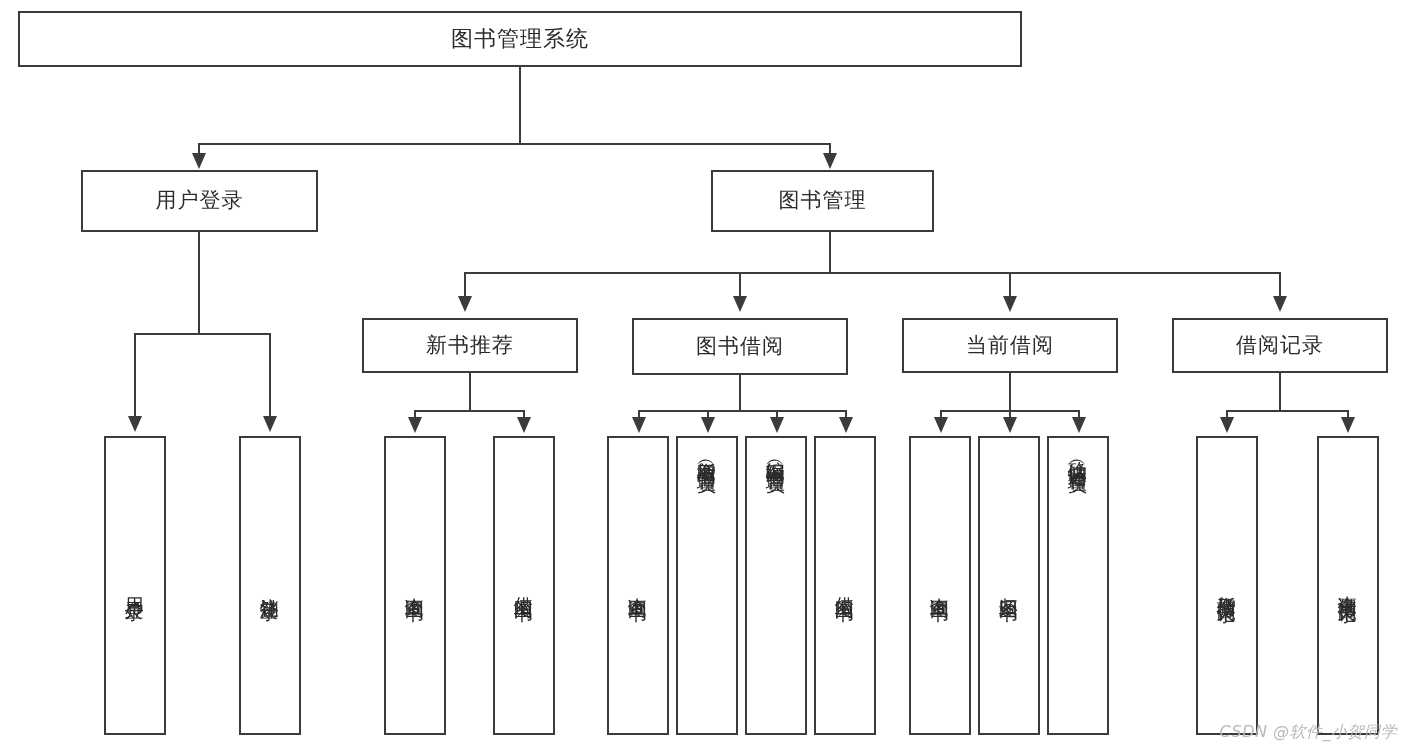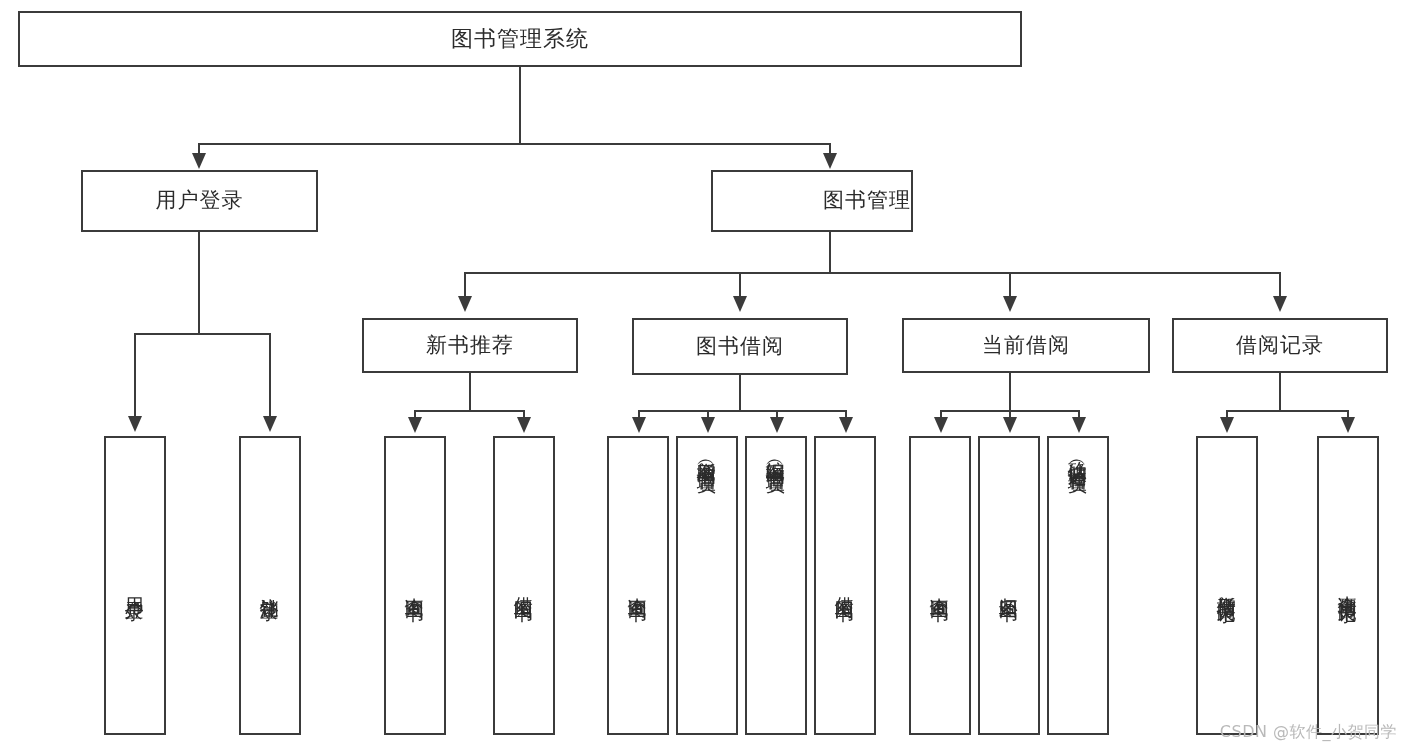--- a/index.html
+++ b/index.html
@@ -58,20 +58,21 @@
     border-top:16px solid #3b3b3b;
   }
   .watermark{
     position:absolute;
     right:8px;
     bottom:4px;
     font-size:16px;
     color:#b9b9b9;
     letter-spacing:0.5px;
     white-space:nowrap;
+    font-style:italic;
   }
 </style>
 </head>
 <body>
 
 <div id="canvas">
 
   <div class="node horiz root" style="left:18px;top:11px;width:1004px;height:56px;">
     <span class="lbl">图书管理系统</span>
   </div>
@@ -83,21 +84,21 @@
   <div class="vline" style="left:198px;top:143px;height:12px;"></div>
   <div class="arrow" style="left:192px;top:153px;"></div>
 
   <div class="vline" style="left:829px;top:143px;height:12px;"></div>
   <div class="arrow" style="left:823px;top:153px;"></div>
 
   <div class="node horiz" style="left:81px;top:170px;width:237px;height:62px;">
     <span class="lbl">用户登录</span>
   </div>
 
-  <div class="node horiz" style="left:711px;top:170px;width:202px;height:62px;justify-content:flex-end;">
+  <div class="node horiz" style="left:711px;top:170px;width:223px;height:62px;">
     <span class="lbl">图书管理</span>
   </div>
 
   <div class="vline" style="left:198px;top:232px;height:101px;"></div>
   <div class="hline" style="left:134px;top:333px;width:137px;"></div>
   <div class="vline" style="left:134px;top:333px;height:85px;"></div>
   <div class="arrow" style="left:128px;top:416px;"></div>
   <div class="vline" style="left:269px;top:333px;height:85px;"></div>
   <div class="arrow" style="left:263px;top:416px;"></div>
 
@@ -113,21 +114,21 @@
   <div class="arrow" style="left:1273px;top:296px;"></div>
 
   <div class="node horiz" style="left:362px;top:318px;width:216px;height:55px;">
     <span class="lbl">新书推荐</span>
   </div>
 
   <div class="node horiz" style="left:632px;top:318px;width:216px;height:57px;">
     <span class="lbl">图书借阅</span>
   </div>
 
-  <div class="node horiz" style="left:902px;top:318px;width:248px;height:55px;">
+  <div class="node horiz" style="left:902px;top:318px;width:216px;height:55px;">
     <span class="lbl">当前借阅</span>
   </div>
 
   <div class="node horiz" style="left:1172px;top:318px;width:216px;height:55px;">
     <span class="lbl">借阅记录</span>
   </div>
 
   <div class="vline" style="left:469px;top:373px;height:38px;"></div>
   <div class="hline" style="left:414px;top:410px;width:110px;"></div>
   <div class="vline" style="left:414px;top:410px;height:9px;"></div>

